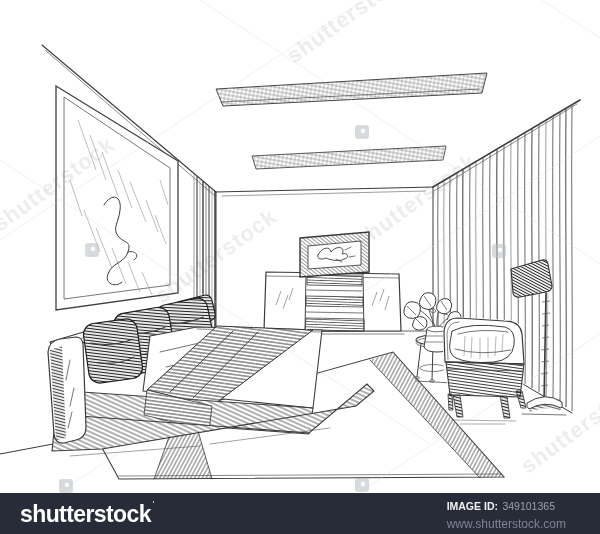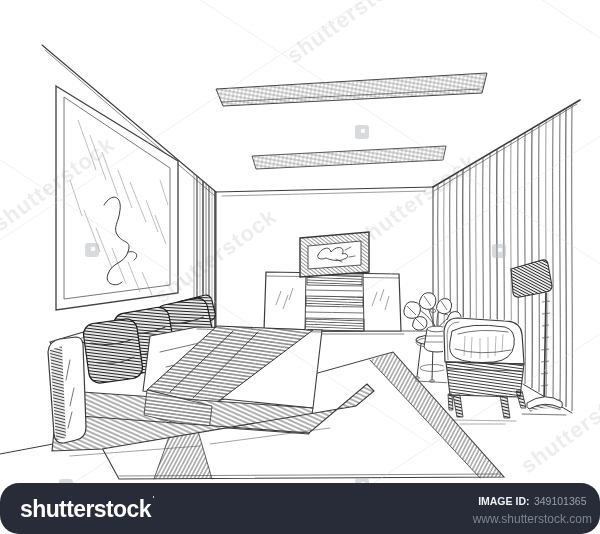--- a/index.html
+++ b/index.html
@@ -1,25 +1,25 @@
 <!DOCTYPE html>
 <html><head>
 <meta charset="utf-8">
 <style>
   html,body{margin:0;padding:0;background:#ffffff;}
   .stage{position:relative;width:600px;height:534px;background:#ffffff;overflow:hidden;
          font-family:"Liberation Sans",sans-serif;}
   .art{position:absolute;left:0;top:0;}
   
-  .footer{position:absolute;left:0;bottom:0;width:600px;height:51px;background:#272c38;
+  .footer{position:absolute;left:0;bottom:0;width:600px;height:41px;background:#272c38;
           display:flex;justify-content:space-between;align-items:center;
-          padding:0 8px 0 20px;box-sizing:border-box;border-radius:19px;}
+          padding:0 34px 0 20px;box-sizing:border-box;}
   .logo{color:#ffffff;font-weight:bold;font-size:23px;letter-spacing:-0.6px;}
   .logo .tm{font-size:10px;vertical-align:13px;margin-left:1px;font-weight:bold;}
-  .meta{text-align:center;line-height:1.4;}
+  .meta{text-align:left;line-height:1.4;}
   .idlabel{color:#f1f2f5;font-weight:bold;font-size:10.5px;}
   .idval{color:#99a1ad;font-size:10.5px;}
   .line2{color:#7d8594;font-size:12px;}
   
   .wmtext{font-family:"Liberation Sans",sans-serif;font-size:22px;font-weight:bold;
           fill:#70757d;fill-opacity:0.13;letter-spacing:1px;}
   .sk{stroke:#3a3a3a;fill:none;stroke-linecap:round;}
 </style>
 </head>
 <body>

